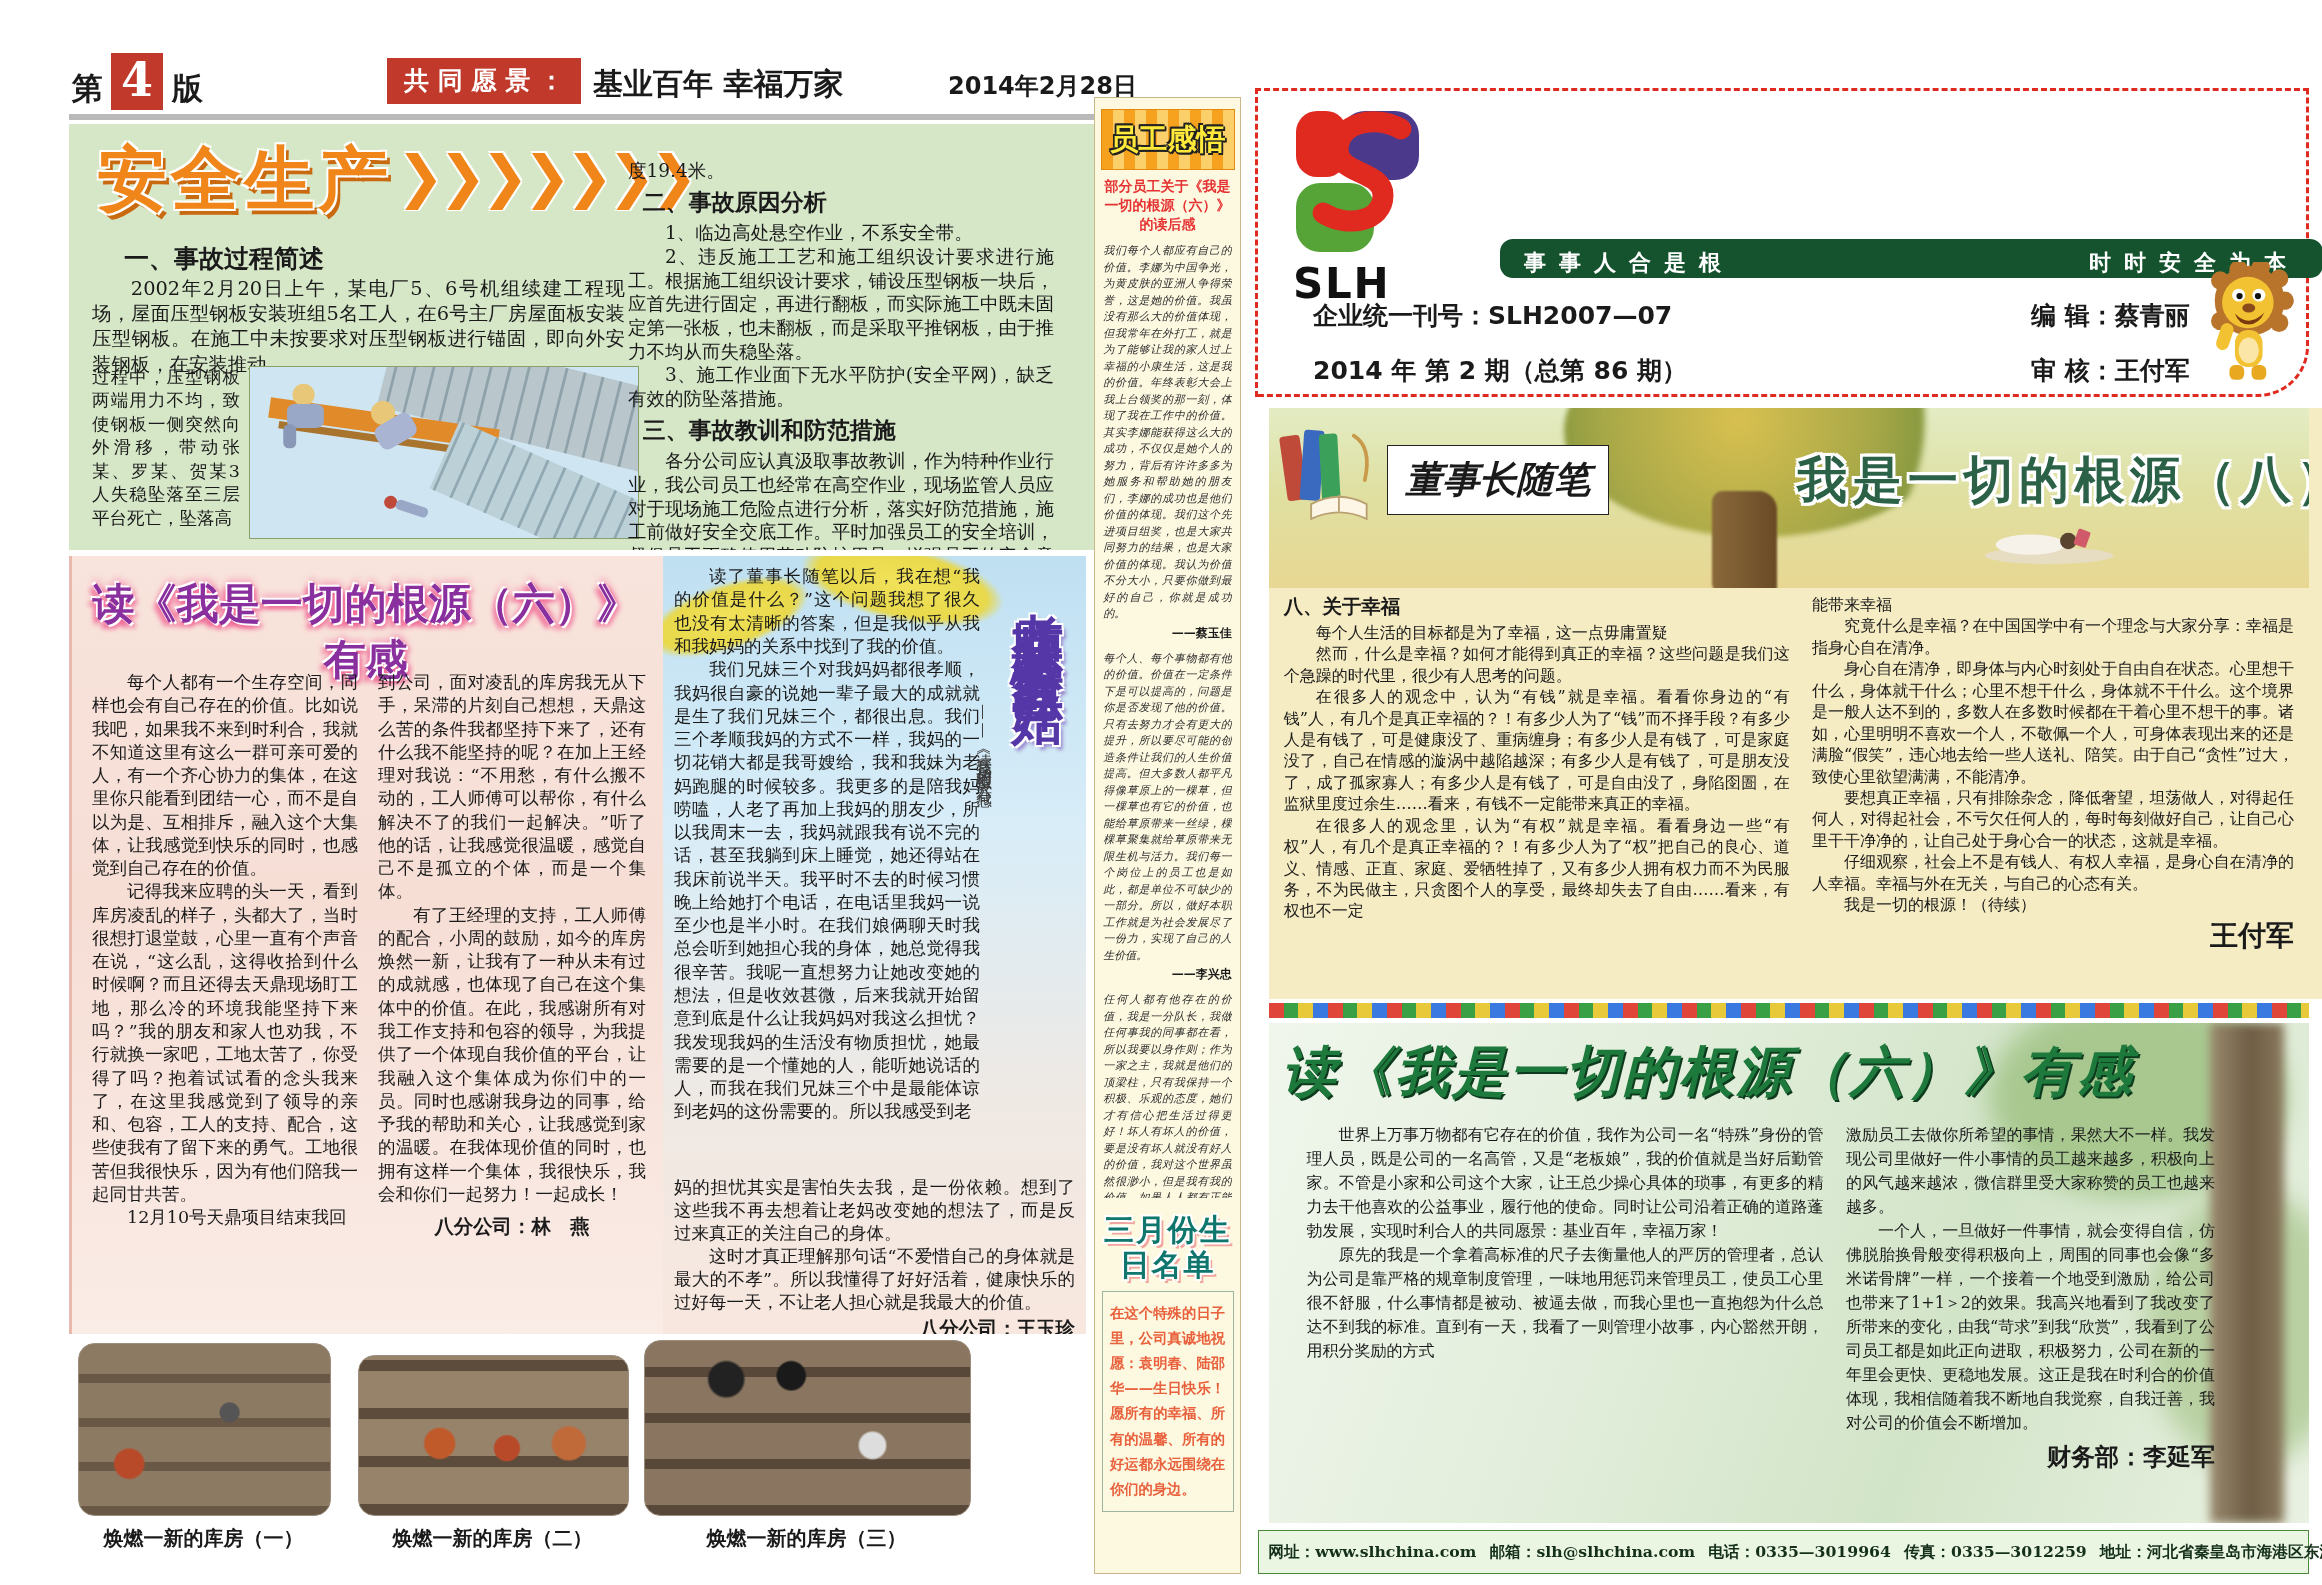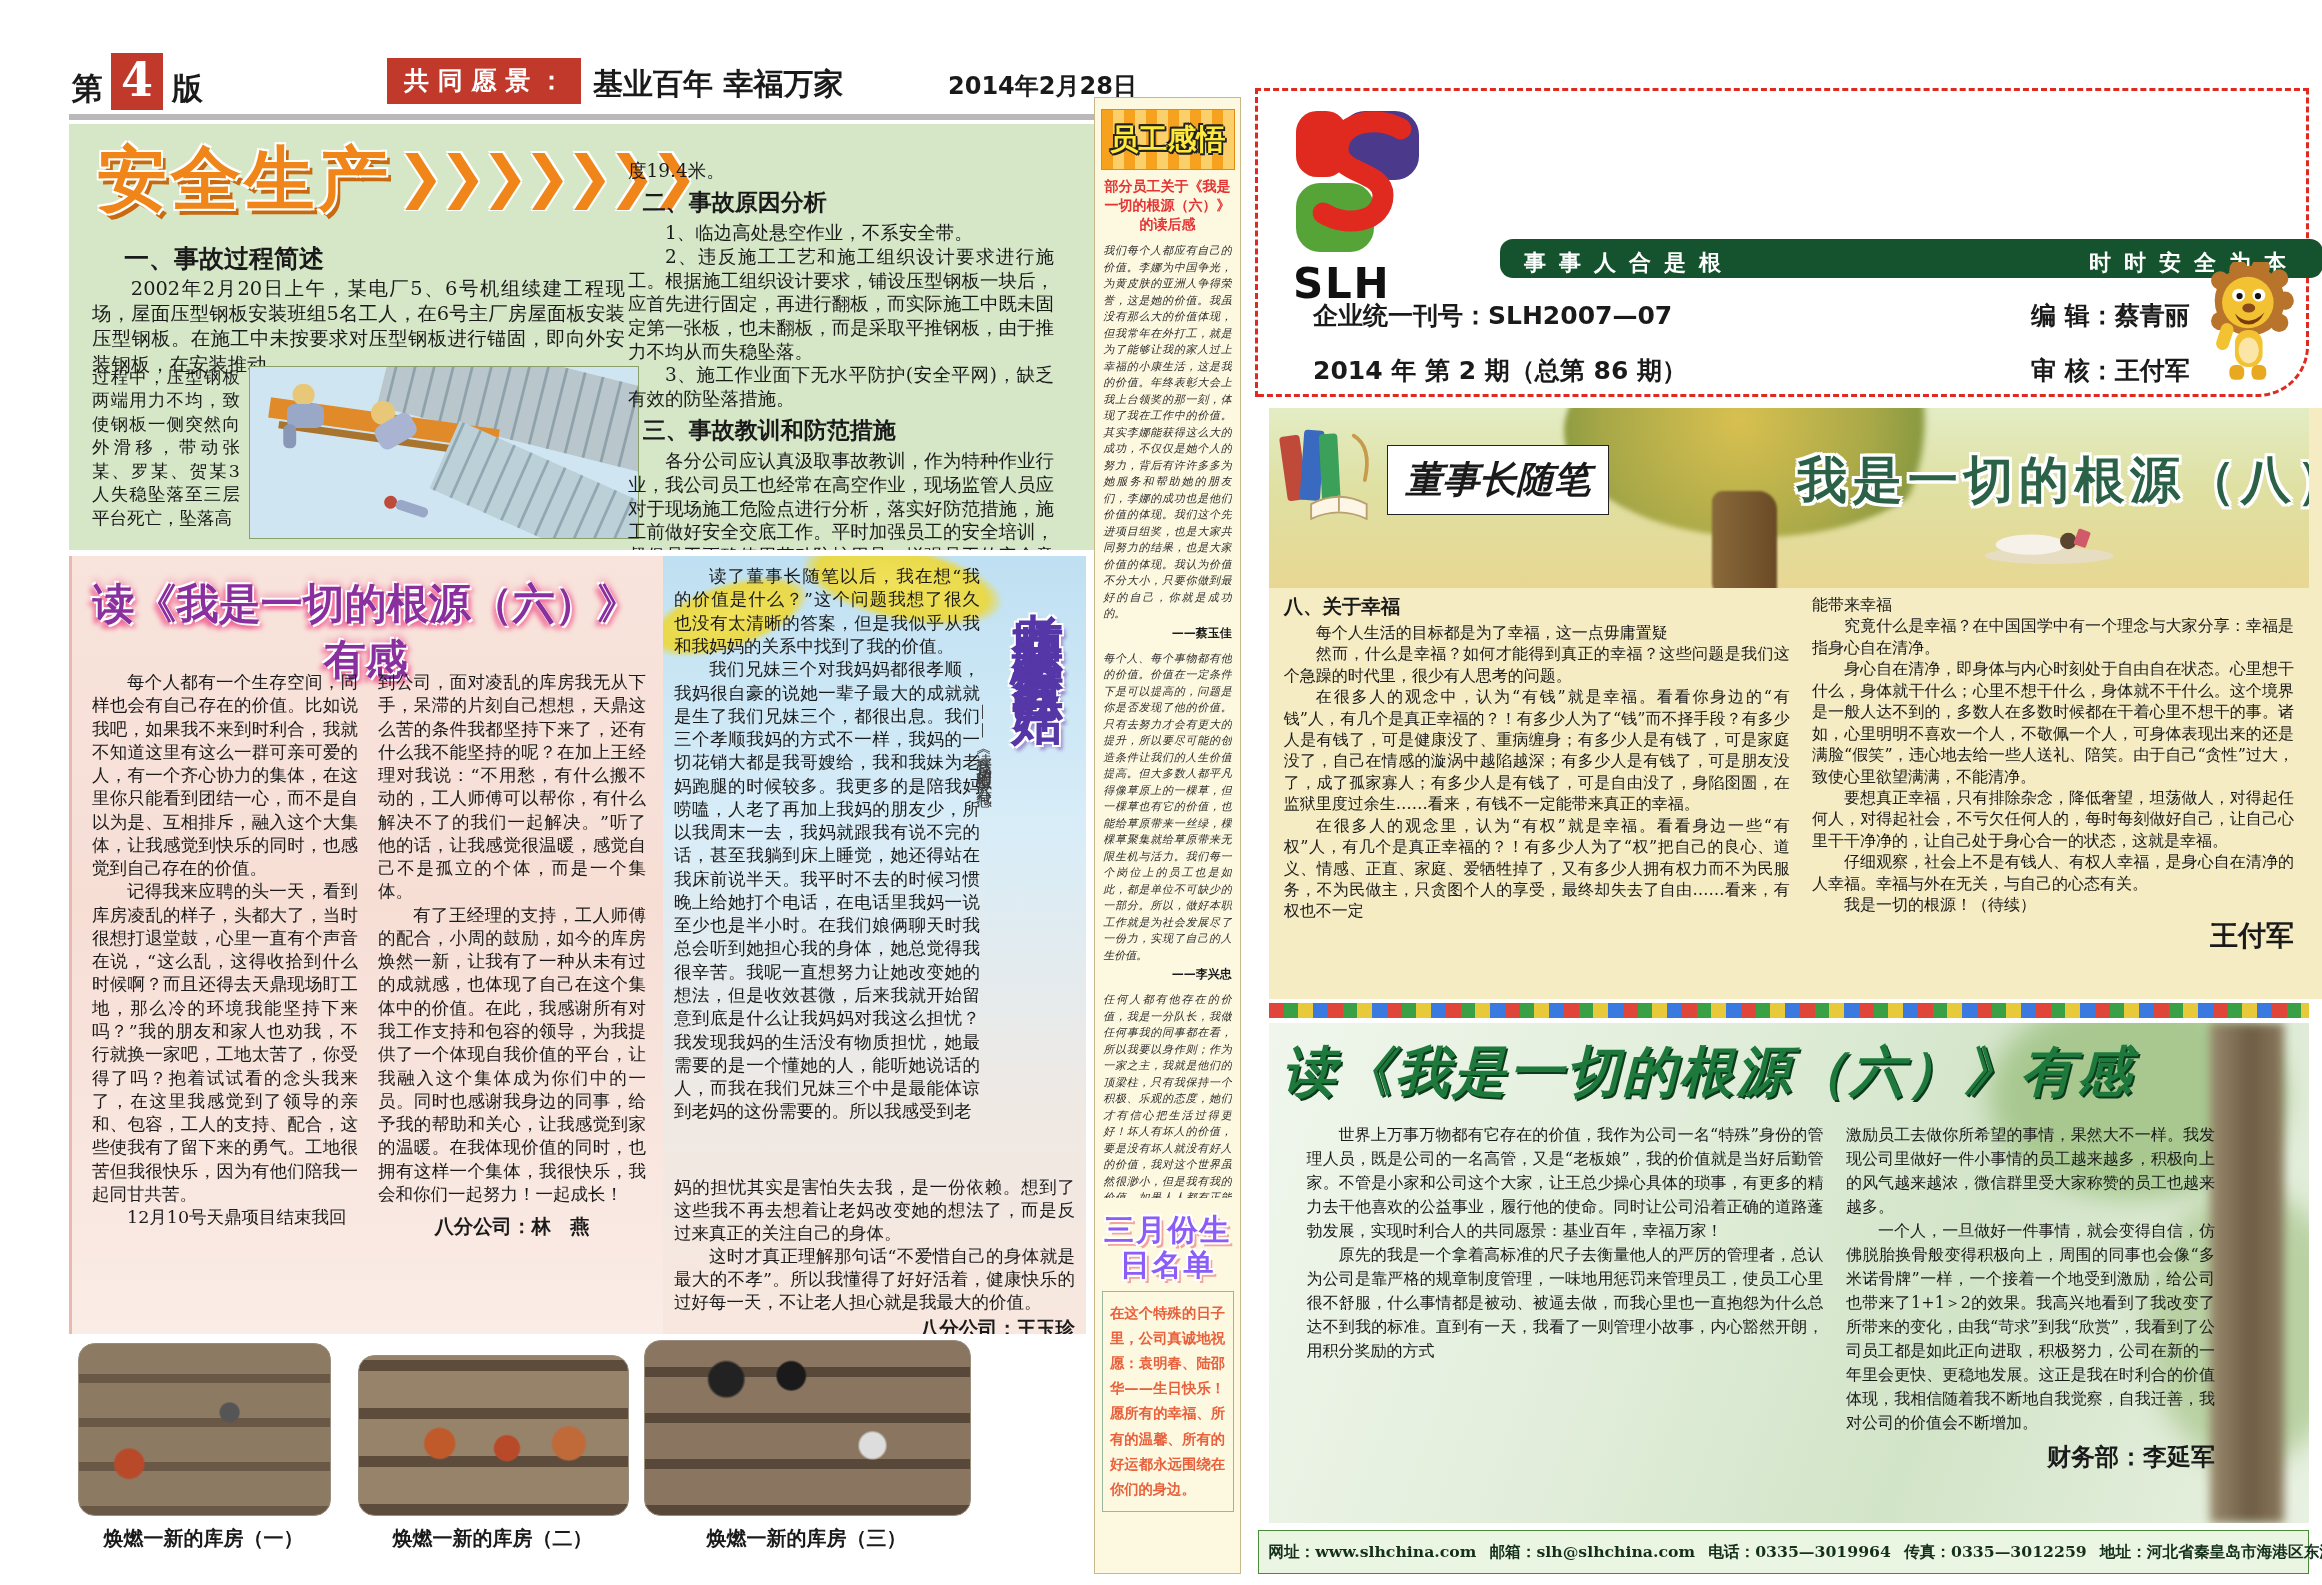--- a/index.html
+++ b/index.html
@@ -38,21 +38,21 @@
   
   .strip{background:#fdf8e0;border:0.9px solid #c9b98a;}
   .yg-head{background:repeating-linear-gradient(90deg,#f6a21f 0 11px,#fbd06b 11px 22px);
     border:1.8px solid #e58a10;display:flex;align-items:center;justify-content:center;}
   .yg-text{color:#ffe93a;font-weight:bold;font-family:"DejaVu Sans","Liberation Sans",sans-serif;
     text-shadow:1.8px 0 0 #222,-1.8px 0 0 #222,0 1.8px 0 #222,0 -1.8px 0 #222,1.8px 1.8px 0 #222,-1.8px -1.8px 0 #222;}
   .strip-sub{color:#e53333;font-weight:bold;text-align:center;font-size:14px;line-height:1.35;
     font-family:"DejaVu Sans","Liberation Sans",sans-serif;}
   .entry{font-size:11px;line-height:1.5;font-style:italic;color:#2c2c2c;text-align:justify;}
   .entry-sig{font-style:normal;font-weight:bold;text-align:right;font-size:12px;margin:1.8px 0 9.2px 0;}
-  .bday-title{color:#8b5cf6;font-weight:bold;text-align:center;line-height:1.15;
+  .bday-title{color:#0f766e;font-weight:bold;text-align:center;line-height:1.15;
     font-family:"DejaVu Sans","Liberation Sans",sans-serif;letter-spacing:1.8px;
     text-shadow:1.8px 1.8px 0 #fff,-1.8px -1.8px 0 #fff,1.8px -1.8px 0 #fff,-1.8px 1.8px 0 #fff,3.7px 3.7px 0 #f2a59e;}
   .bday-box{border:0.9px solid #9ab6a0;background:#fdf8e0;color:#e8603c;font-weight:bold;
     font-size:14.3px;line-height:1.75;text-align:justify;font-family:"DejaVu Sans","Liberation Sans",sans-serif;}
   
   .masthead{border:3.7px dashed #e02a20;border-radius:0 0 51px 0;background:#fff;}
   .mast-title{color:#e8241f;font-weight:bold;letter-spacing:39px;white-space:nowrap;}
   .slogan-bar{background:#14532d;border-radius:13px;color:#fff;display:flex;justify-content:space-between;
     align-items:flex-end;font-weight:bold;}
   .slogan-bar span{letter-spacing:13px;}

